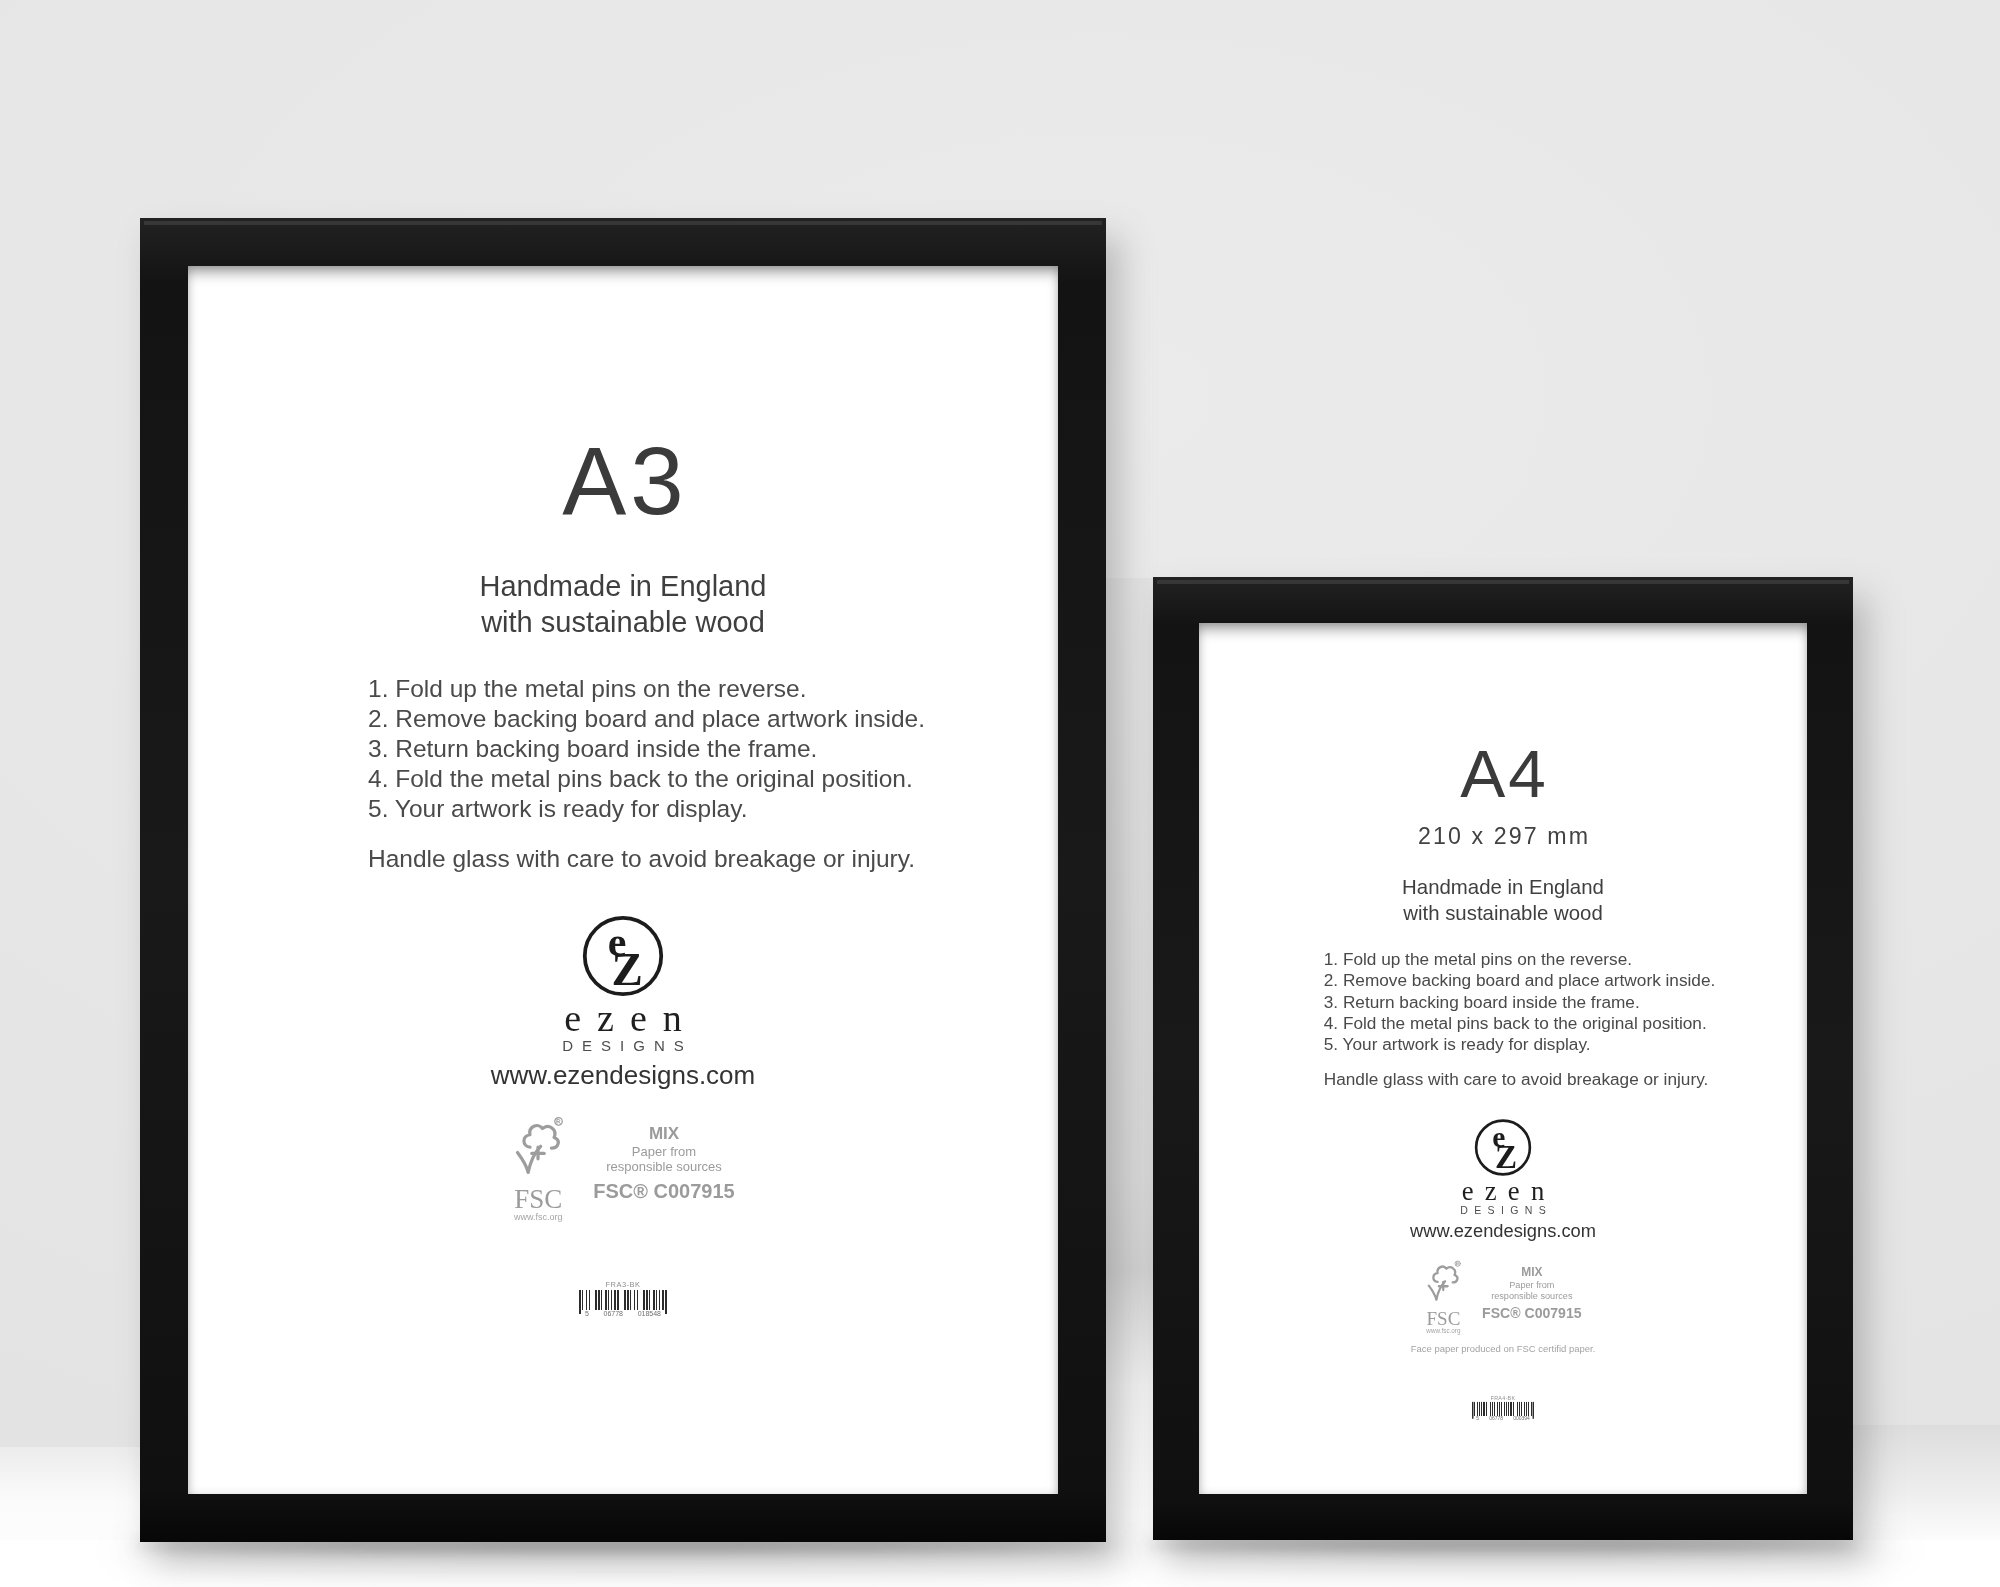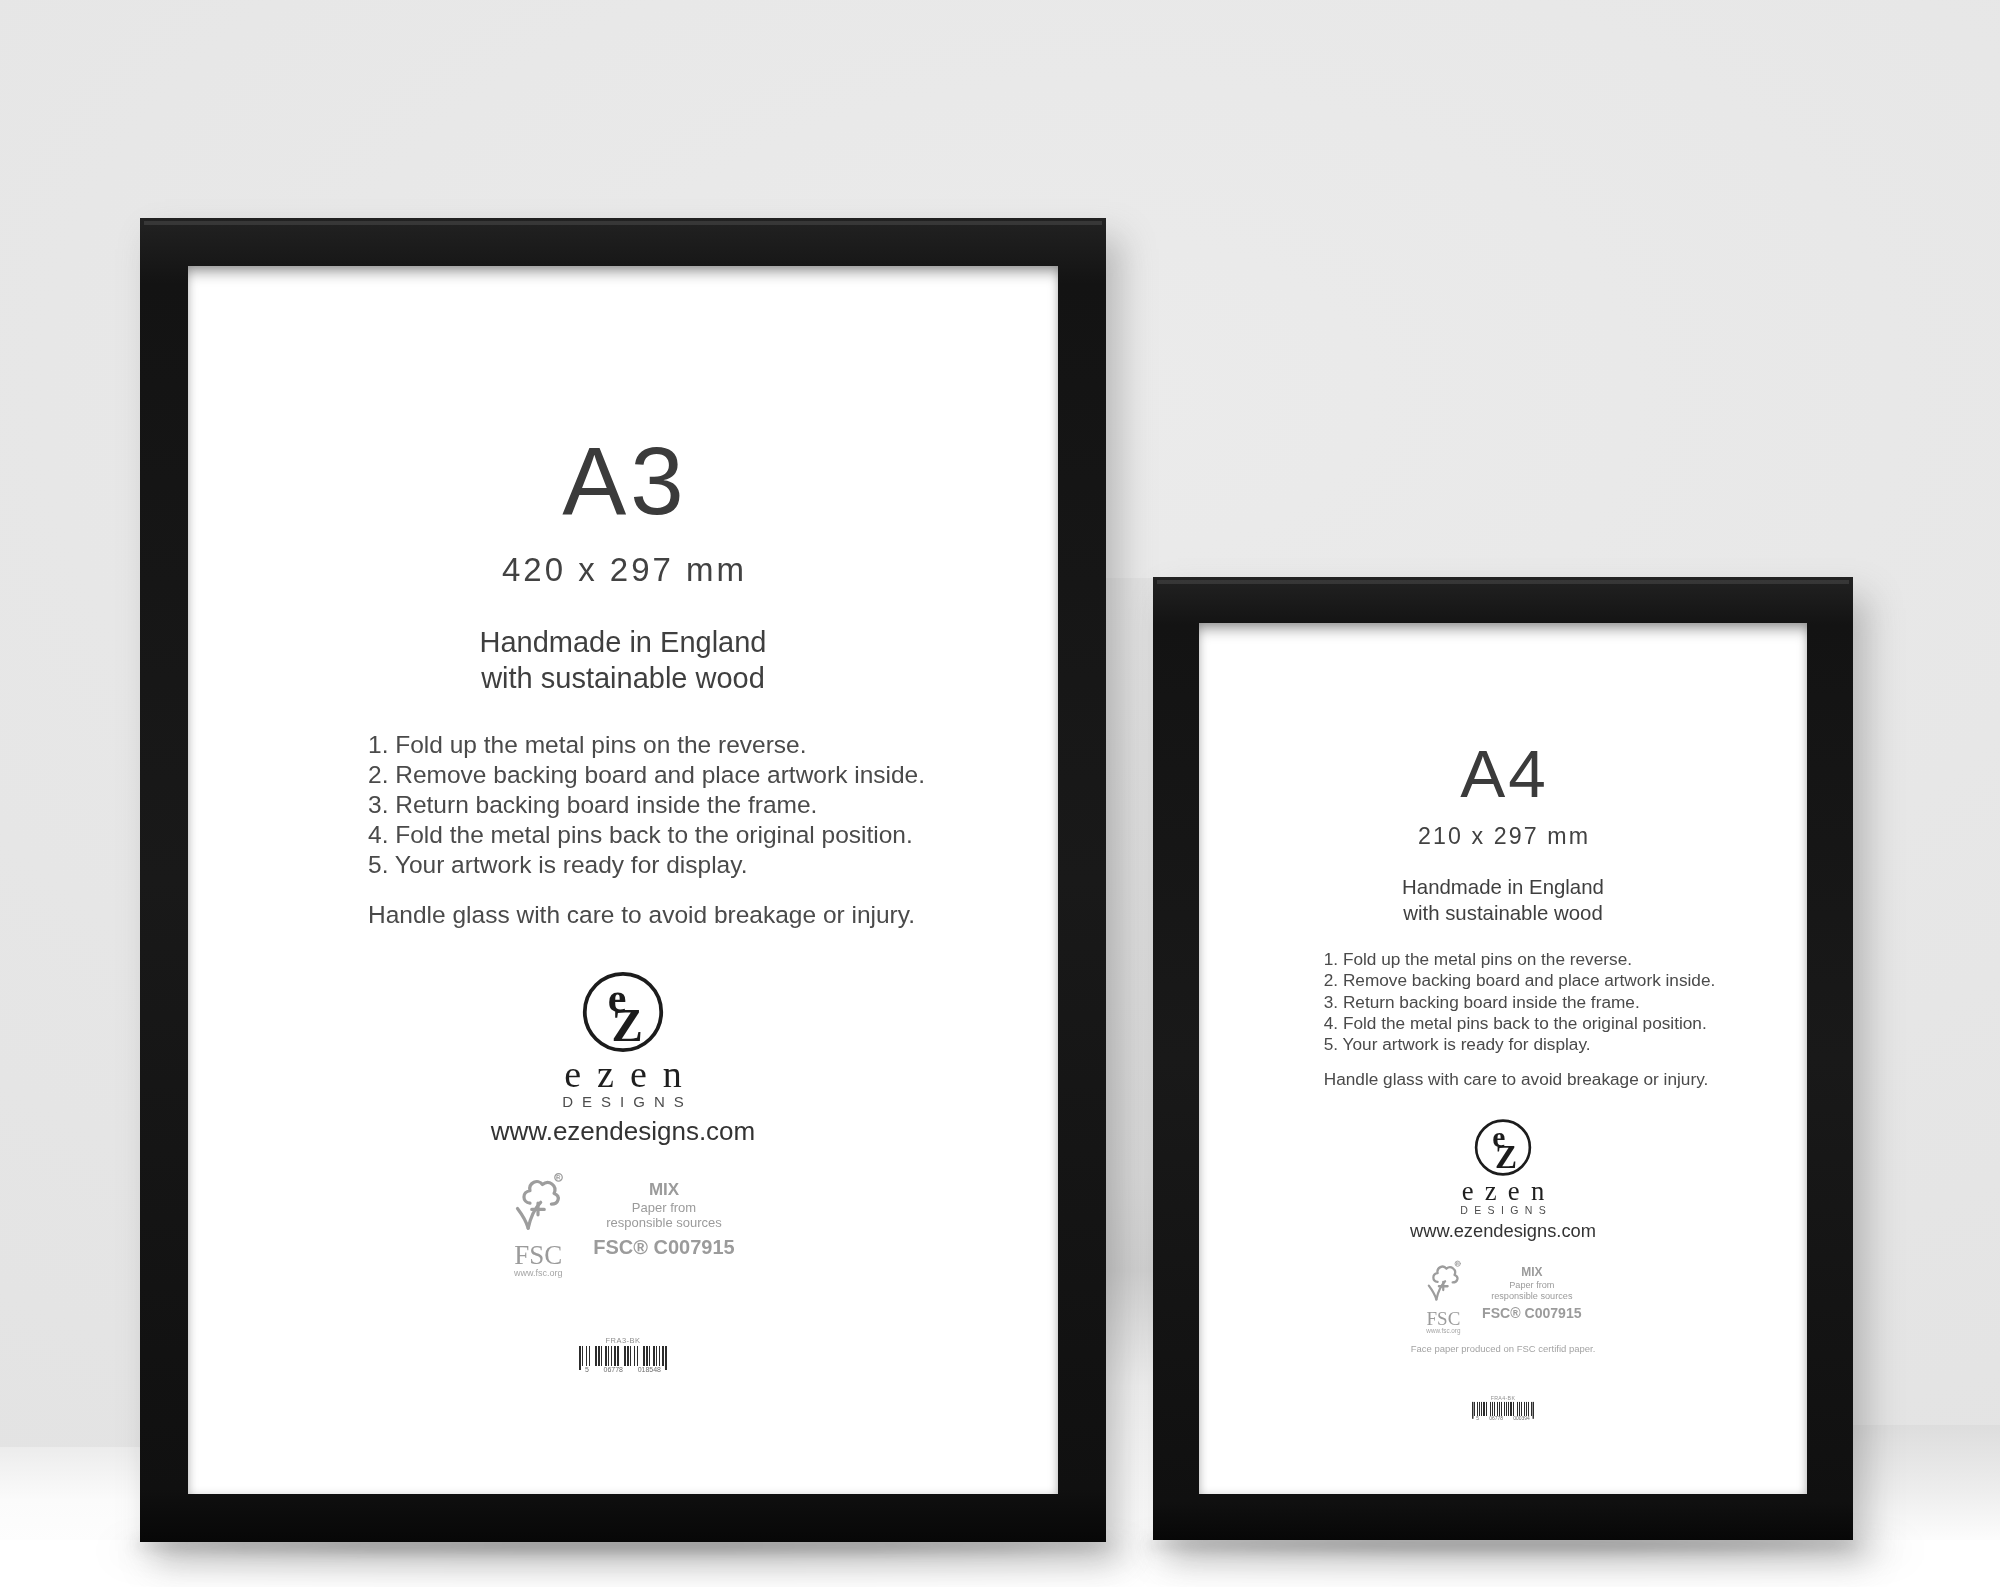--- a/index.html
+++ b/index.html
@@ -85,21 +85,20 @@
   <div class="contact-shadow wide cs-a3w"></div>
   <div class="contact-shadow cs-a3"></div>
   <div class="contact-shadow wide cs-a4w"></div>
   <div class="contact-shadow cs-a4"></div>
 
   <div class="frame a3">
     <div class="bevel"></div>
     <div class="paper">
       <div class="content">
         <div class="size-label">A3</div>
-        <div class="dimensions">420 x 297 mm</div>
         <div class="origin">
           <div>Handmade in England</div>
           <div>with sustainable wood</div>
         </div>
         <div class="instructions">
           <div>1. Fold up the metal pins on the reverse.</div>
           <div>2. Remove backing board and place artwork inside.</div>
           <div>3. Return backing board inside the frame.</div>
           <div>4. Fold the metal pins back to the original position.</div>
           <div>5. Your artwork is ready for display.</div>

